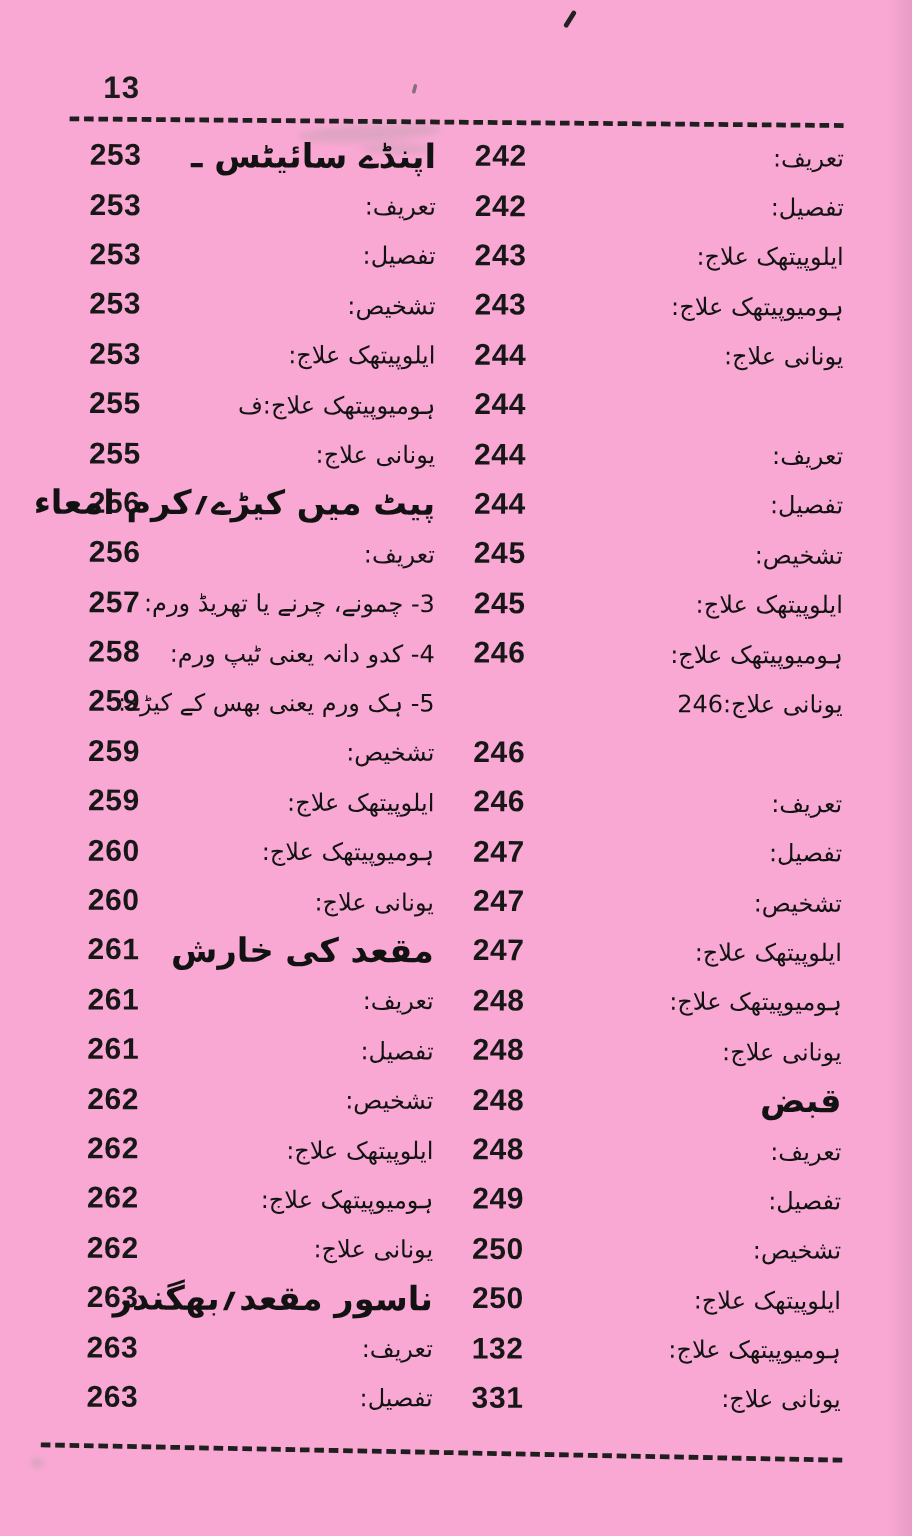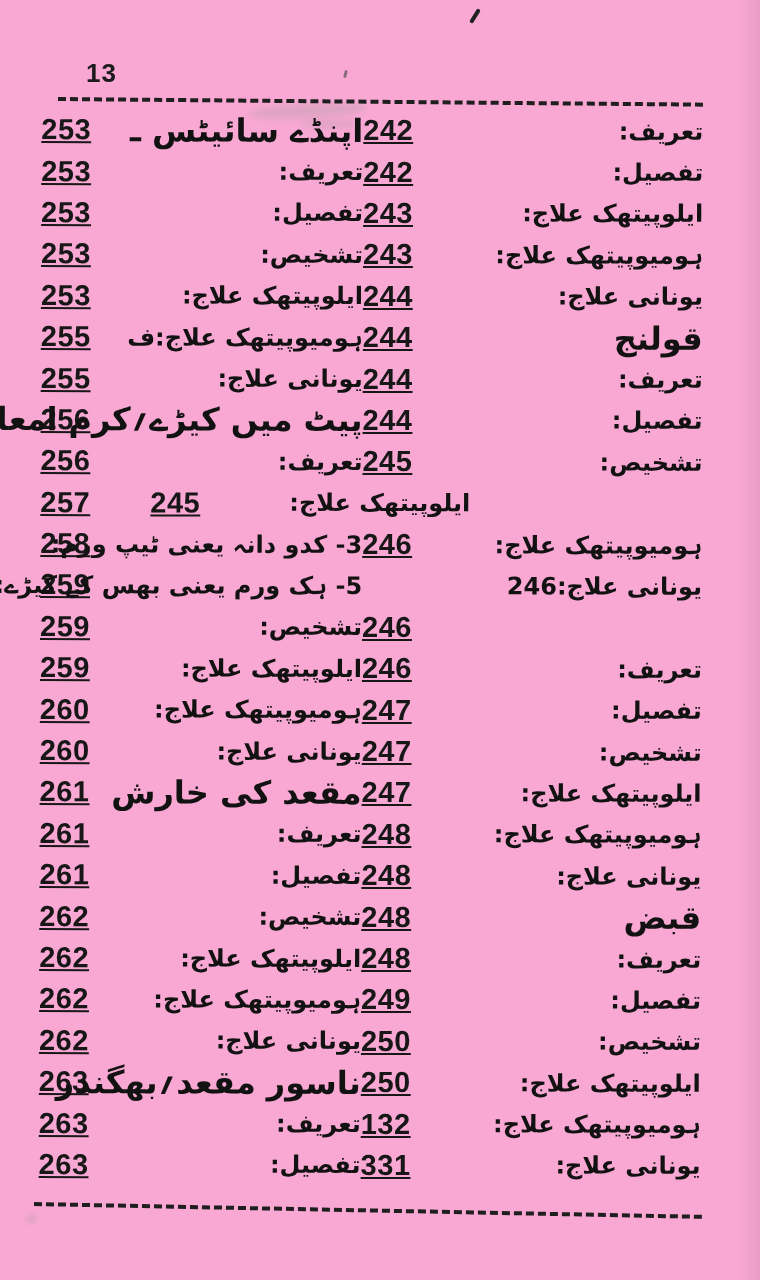--- a/index.html
+++ b/index.html
@@ -37,32 +37,32 @@
     transform:rotate(0.15deg);
   }
   .row{
     display:grid;
     grid-template-columns:110px 212px 108px 1fr;
     align-items:center;
     height:41.4px;
   }
   .num{
     font-family:"Liberation Sans","DejaVu Sans",sans-serif;
-    font-weight:bold;font-size:29px;color:#171717;
-    text-align:left;letter-spacing:0.5px;text-decoration:underline;
+    font-weight:bold;font-size:25px;color:#171717;
+    text-align:center;letter-spacing:0.5px;
   }
   .num.mid{padding-left:0;}
   .lbl{
     direction:rtl;unicode-bidi:plaintext;
     text-align:right;white-space:nowrap;overflow:visible;
-    font-size:24px;font-weight:700;color:#121212;
+    font-size:20px;font-weight:400;color:#121212;
     line-height:1;
   }
   .lbl.l{padding-left:6px;}
-  .lbl.heading{font-size:32px;font-weight:800;}
+  .lbl.heading{font-size:28px;font-weight:800;}
   
   .ink-tick{
     position:absolute;top:8px;left:473px;width:4px;height:16px;
     background:#222;border-radius:2px;transform:rotate(32deg);
   }
   .ink-dot{
     position:absolute;top:70px;left:344px;width:3px;height:8px;
     background:#555;border-radius:2px;transform:rotate(15deg);opacity:.7;
   }
   .smudge{
@@ -116,21 +116,20 @@
       <div class="row">
         <div class="num">253</div>
         <div class="lbl l">ایلوپیتھک علاج:</div>
         <div class="num mid">244</div>
         <div class="lbl">یونانی علاج:</div>
       </div>
       <div class="row">
         <div class="num">255</div>
         <div class="lbl l">ہومیوپیتھک علاج:ف</div>
         <div class="num mid">244</div>
-        <div class="lbl heading">قولنج</div>
       </div>
       <div class="row">
         <div class="num">255</div>
         <div class="lbl l">یونانی علاج:</div>
         <div class="num mid">244</div>
         <div class="lbl">تعریف:</div>
       </div>
       <div class="row">
         <div class="num">256</div>
         <div class="lbl l heading">پیٹ میں کیڑے؍کرم امعاء</div>
@@ -138,26 +137,27 @@
         <div class="lbl">تفصیل:</div>
       </div>
       <div class="row">
         <div class="num">256</div>
         <div class="lbl l">تعریف:</div>
         <div class="num mid">245</div>
         <div class="lbl">تشخیص:</div>
       </div>
       <div class="row">
         <div class="num">257</div>
+        <div class="lbl l">3- چمونے، چرنے یا تھریڈ ورم:</div>
         <div class="num mid">245</div>
         <div class="lbl">ایلوپیتھک علاج:</div>
       </div>
       <div class="row">
         <div class="num">258</div>
-        <div class="lbl l">3- کدو دانہ یعنی ٹیپ ورم:</div>
+        <div class="lbl l">4- کدو دانہ یعنی ٹیپ ورم:</div>
         <div class="num mid">246</div>
         <div class="lbl">ہومیوپیتھک علاج:</div>
       </div>
       <div class="row">
         <div class="num">259</div>
         <div class="lbl l">5- ہک ورم یعنی بھس کے کیڑے:</div>
         <div class="num mid"></div>
         <div class="lbl">یونانی علاج:246</div>
       </div>
       <div class="row">

